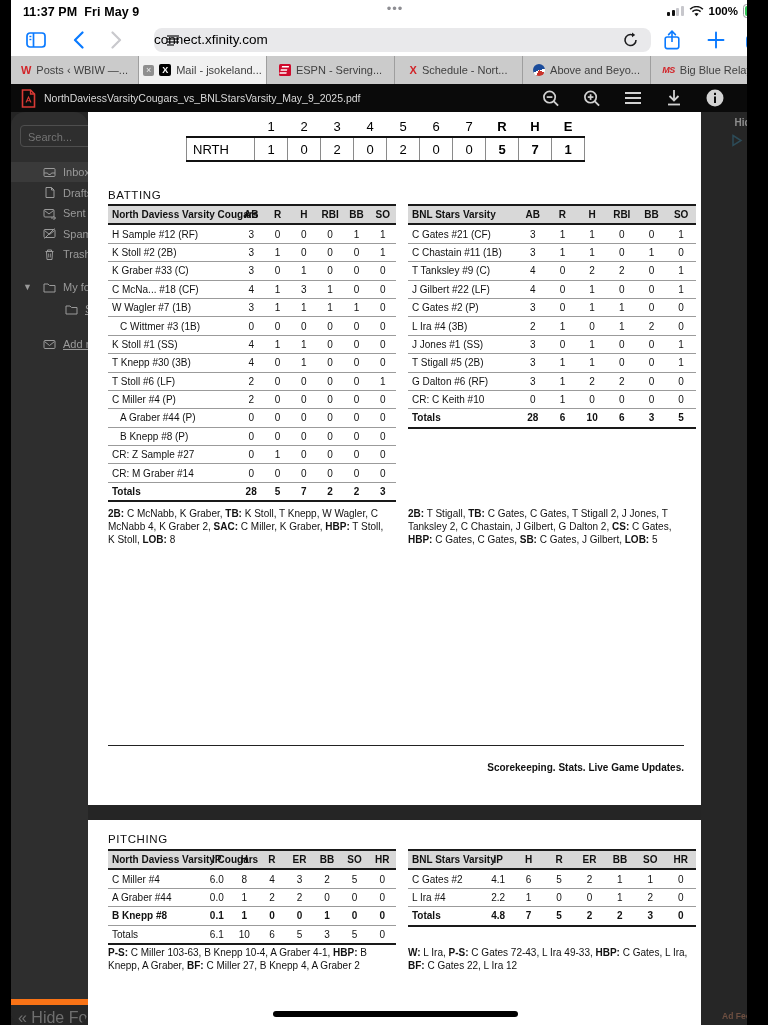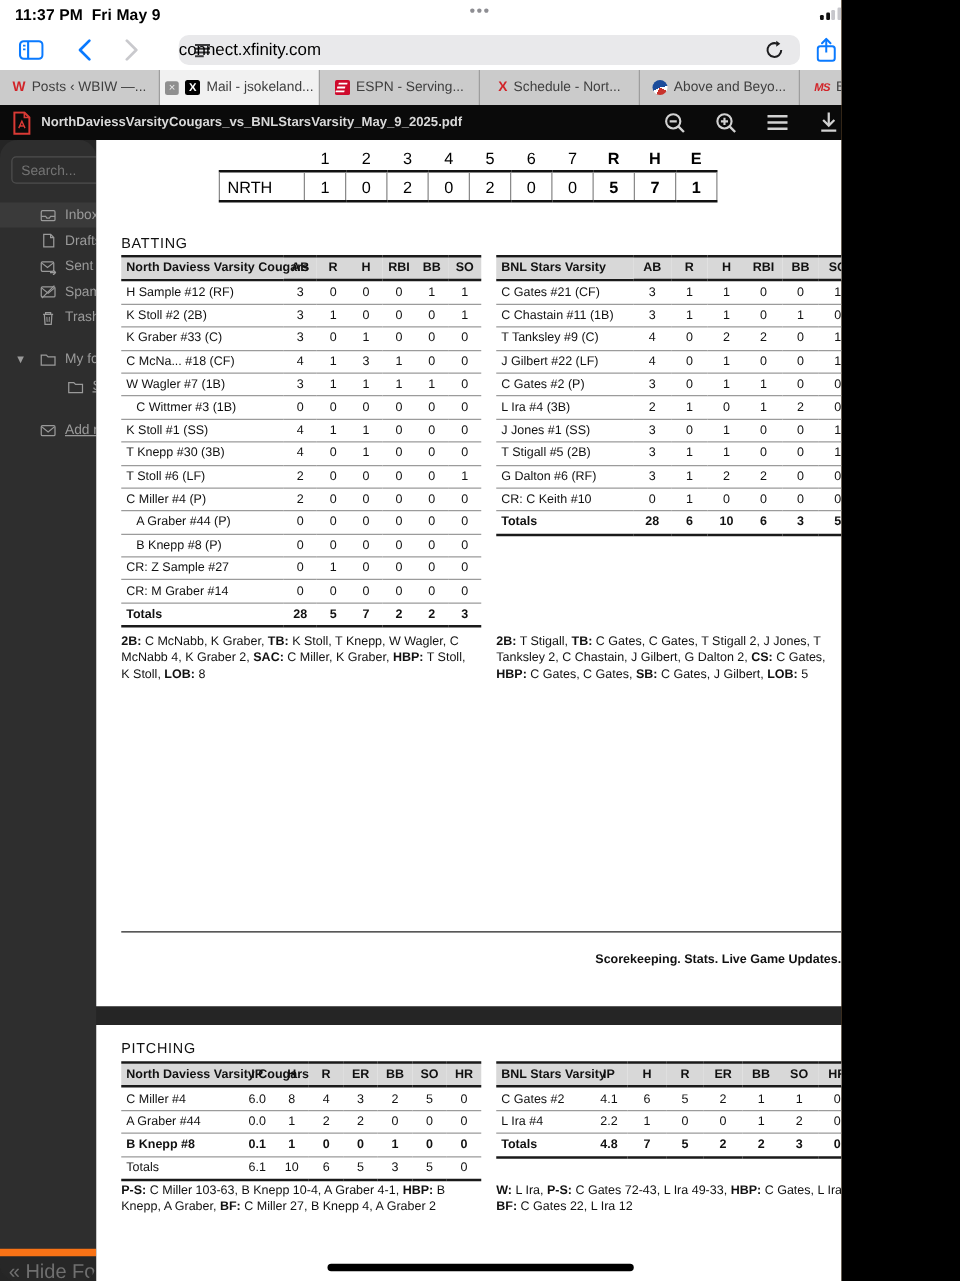--- a/index.html
+++ b/index.html
@@ -1,17 +1,17 @@
 <!DOCTYPE html>
 <html><head>
 <meta charset="utf-8">
 <style>
   html,body{margin:0;padding:0;background:#000;}
-  .screen{position:relative;width:673px;height:1025px;background:#fdba74;overflow:hidden;
-    font-family:"Liberation Sans","DejaVu Sans",sans-serif;-webkit-font-smoothing:antialiased;}
+  .screen{position:relative;width:736px;height:1025px;background:#a3a3a3;overflow:hidden;
+    font-family:"Liberation Sans","DejaVu Sans",sans-serif;margin-left:11px;-webkit-font-smoothing:antialiased;}
   
   .status-bar{position:absolute;left:0;top:0;width:768px;height:24px;background:#fff;}
   .sb-left{position:absolute;left:12px;top:5px;font-size:12.5px;font-weight:700;color:#000;letter-spacing:.1px;}
   .sb-left .sb-date{margin-left:7px;}
   .sb-dots{position:absolute;left:0;right:0;top:1px;text-align:center;color:#8e8e93;font-size:13px;letter-spacing:1px;}
   .sb-right{position:absolute;right:10px;top:4px;display:flex;align-items:center;gap:5px;}
   .sig{display:flex;align-items:flex-end;gap:1.5px;height:10px;}
   .sig i{display:block;width:3px;border-radius:1px;background:#c7c7cc;}
   .sig i.on{background:#111;}
   .sig i:nth-child(1){height:4px}.sig i:nth-child(2){height:6px}.sig i:nth-child(3){height:8px}.sig i:nth-child(4){height:10px}
@@ -35,21 +35,21 @@
   .tab-close{display:inline-flex;width:11px;height:11px;background:#8f8f8f;border-radius:2px;color:#ededed;
     font-size:9px;line-height:11px;align-items:center;justify-content:center;}
   .fav-sq{display:inline-flex;width:12px;height:12px;background:#000;color:#fff;font-weight:700;font-size:9px;
     align-items:center;justify-content:center;border-radius:2px;}
   .fav-letter{font-weight:800;font-size:11px;color:#d22328;}
   .fav-ms{color:#d22328;font-style:italic;font-weight:800;font-size:9px;letter-spacing:-.5px;}
   .fav-globe{display:inline-block;width:12px;height:12px;border-radius:50%;
     background:conic-gradient(#1b4c9b 0 22%,#fff 22% 32%,#c8332b 32% 58%,#fff 58% 68%,#1b4c9b 68% 100%);}
   
   .pdf-toolbar{position:absolute;left:0;top:84px;width:768px;height:28px;background:#0a0a0a;display:flex;align-items:center;}
-  .pdf-file{margin-left:8px;font-size:10.5px;color:#d9d9d9;white-space:nowrap;overflow:hidden;max-width:430px;font-weight:bold;}
+  .pdf-file{margin-left:8px;font-size:10.5px;color:#d9d9d9;white-space:nowrap;overflow:hidden;max-width:430px;}
   .pdf-ic-left{margin-left:10px;display:flex;align-items:center;}
   .pdf-actions{margin-left:auto;display:flex;align-items:center;gap:23px;padding-right:14px;}
   .pdf-actions span{display:inline-flex;width:18px;height:18px;align-items:center;justify-content:center;}
   
   .content{position:absolute;left:0;top:112px;width:768px;height:913px;background:#252525;}
   .page{position:absolute;left:77px;width:613px;background:#fff;}
   .page1{top:0;height:693px;}
   .page2{top:708px;height:205px;}
   
   .mail-sidebar{position:absolute;left:0;top:0;width:77px;height:913px;background:#2e2e2e;overflow:hidden;border-radius:14px;}

